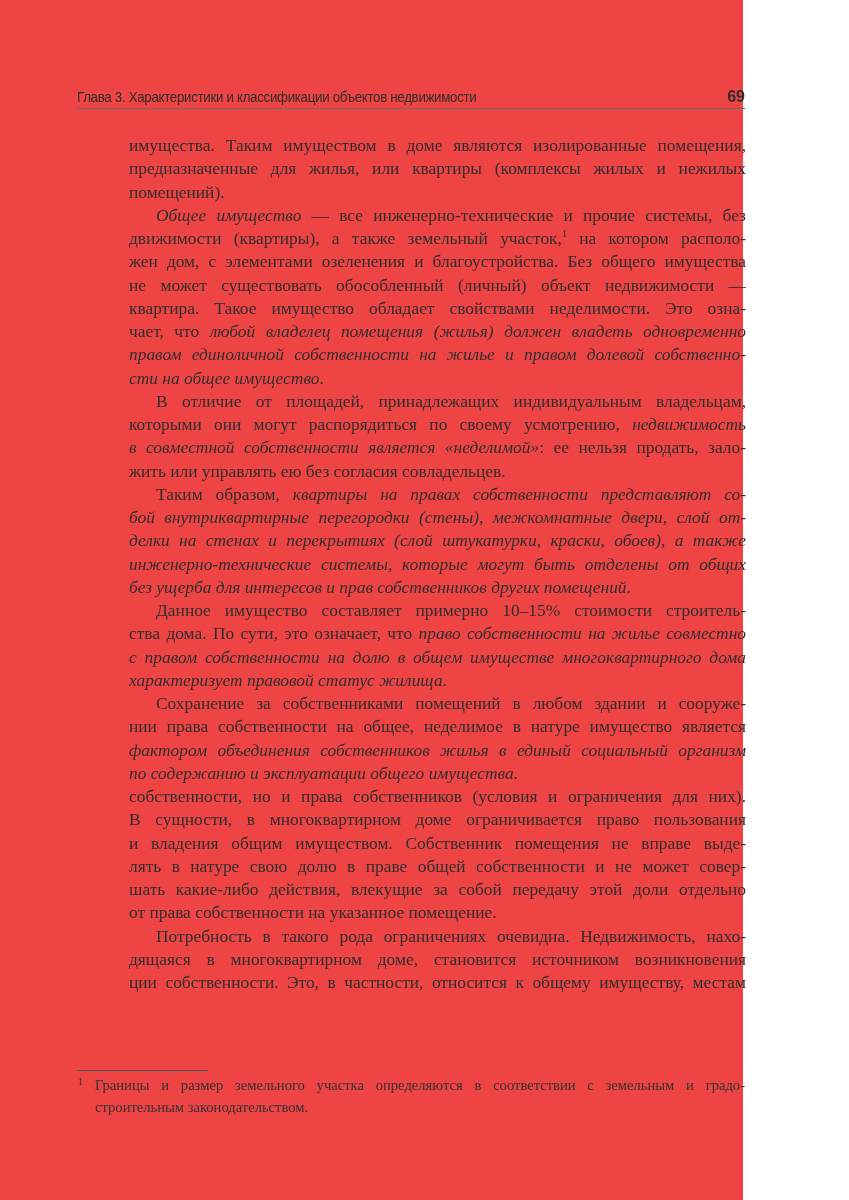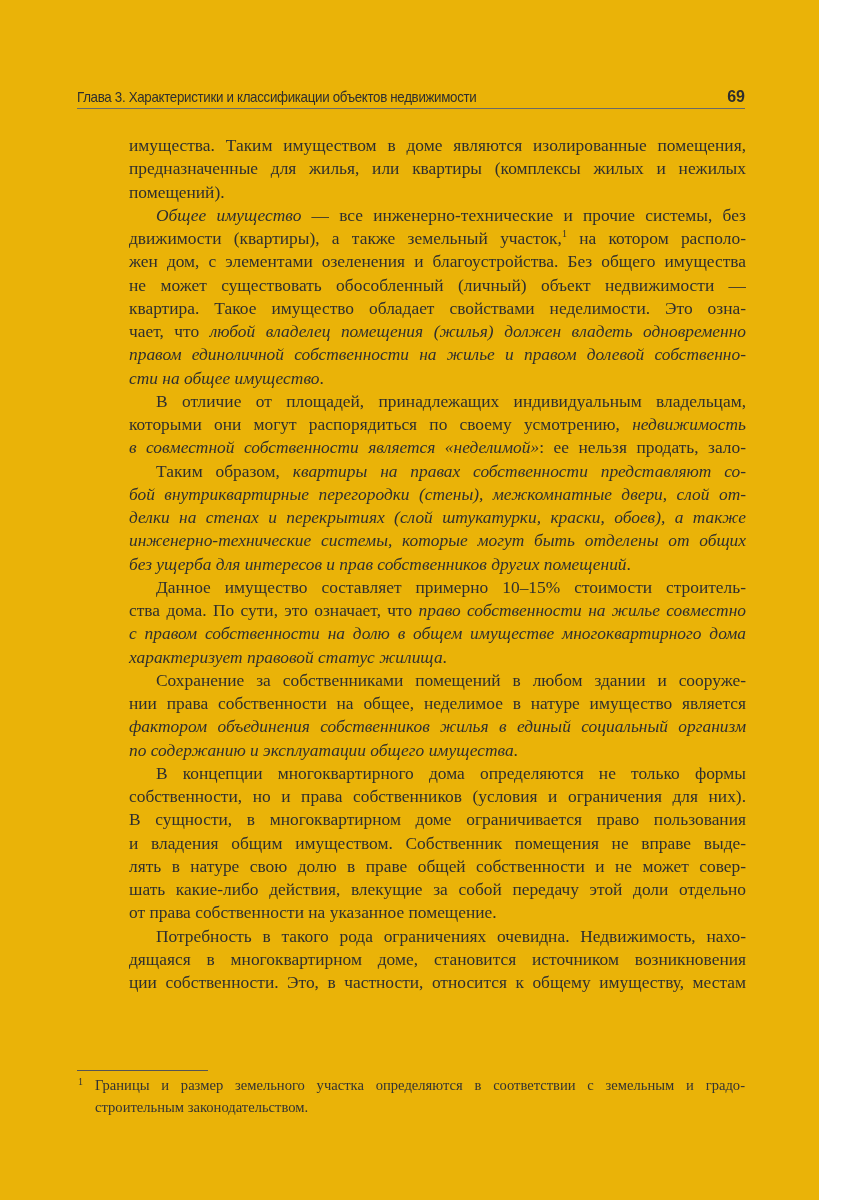--- a/index.html
+++ b/index.html
@@ -1,17 +1,17 @@
 <!DOCTYPE html>
 <html><head>
 <meta charset="utf-8">
 <style>
   html, body { margin: 0; padding: 0; background: #ffffff; }
   body { width: 849px; height: 1200px; position: relative; overflow: hidden; color: #2b2b2b; }
-  .page { position: absolute; left: 0; top: 0; width: 819px; height: 1200px; background: #eab308; }
+  .page { position: absolute; left: 0; top: 0; width: 743px; height: 1200px; background: #ef4444; }
 
   .running-head {
     position: absolute; left: 77px; top: 89px; width: 668px; height: 19px;
     border-bottom: 1.5px solid #6a6a6a;
     font-family: "Liberation Sans", sans-serif;
     font-size: 14.5px; letter-spacing: -0.35px; color: #2e2e2e;
   }
   .running-head .chapter { position: absolute; left: 0; top: 0; transform: scaleX(0.92); transform-origin: left top; white-space: nowrap; }
   .running-head .pageno { position: absolute; right: 0; top: -1px; font-weight: bold; font-size: 16px; letter-spacing: 0; text-align: center; }
 
@@ -62,20 +62,21 @@
         <div class="line"><span>не может существовать обособленный (личный) объект недвижимости —</span></div>
         <div class="line"><span>квартира. Такое имущество обладает свойствами неделимости. Это озна-</span></div>
         <div class="line"><span>чает, что </span><span class="it">любой владелец помещения (жилья) должен владеть одновременно</span></div>
         <div class="line"><span class="it">правом единоличной собственности на жилье и правом долевой собственно-</span></div>
         <div class="line last"><span class="it">сти на общее имущество</span><span>.</span></div>
       </div>
       <div>
         <div class="line indent"><span>В отличие от площадей, принадлежащих индивидуальным владельцам,</span></div>
         <div class="line"><span>которыми они могут распорядиться по своему усмотрению, </span><span class="it">недвижимость</span></div>
         <div class="line"><span class="it">в совместной собственности является «неделимой»</span><span>: ее нельзя продать, зало-</span></div>
+        <div class="line last"><span>жить или управлять ею без согласия совладельцев.</span></div>
       </div>
       <div>
         <div class="line indent"><span>Таким образом, </span><span class="it">квартиры на правах собственности представляют со-</span></div>
         <div class="line"><span class="it">бой внутриквартирные перегородки (стены), межкомнатные двери, слой от-</span></div>
         <div class="line"><span class="it">делки на стенах и перекрытиях (слой штукатурки, краски, обоев), а также</span></div>
         <div class="line"><span class="it">инженерно-технические системы, которые могут быть отделены от общих</span></div>
         <div class="line last"><span class="it">без ущерба для интересов и прав собственников других помещений</span><span>.</span></div>
       </div>
       <div>
         <div class="line indent"><span>Данное имущество составляет примерно 10–15% стоимости строитель-</span></div>
@@ -83,21 +84,20 @@
         <div class="line"><span class="it">с правом собственности на долю в общем имуществе многоквартирного дома</span></div>
         <div class="line last"><span class="it">характеризует правовой статус жилища</span><span>.</span></div>
       </div>
       <div>
         <div class="line indent"><span>Сохранение за собственниками помещений в любом здании и сооруже-</span></div>
         <div class="line"><span>нии права собственности на общее, неделимое в натуре имущество является</span></div>
         <div class="line"><span class="it">фактором объединения собственников жилья в единый социальный организм</span></div>
         <div class="line last"><span class="it">по содержанию и эксплуатации общего имущества</span><span>.</span></div>
       </div>
       <div>
-        <div class="line indent"><span>В концепции многоквартирного дома определяются не только формы</span></div>
         <div class="line"><span>собственности, но и права собственников (условия и ограничения для них).</span></div>
         <div class="line"><span>В сущности, в многоквартирном доме ограничивается право пользования</span></div>
         <div class="line"><span>и владения общим имуществом. Собственник помещения не вправе выде-</span></div>
         <div class="line"><span>лять в натуре свою долю в праве общей собственности и не может совер-</span></div>
         <div class="line"><span>шать какие-либо действия, влекущие за собой передачу этой доли отдельно</span></div>
         <div class="line last"><span>от права собственности на указанное помещение.</span></div>
       </div>
       <div>
         <div class="line indent"><span>Потребность в такого рода ограничениях очевидна. Недвижимость, нахо-</span></div>
         <div class="line"><span>дящаяся в многоквартирном доме, становится источником возникновения</span></div>

